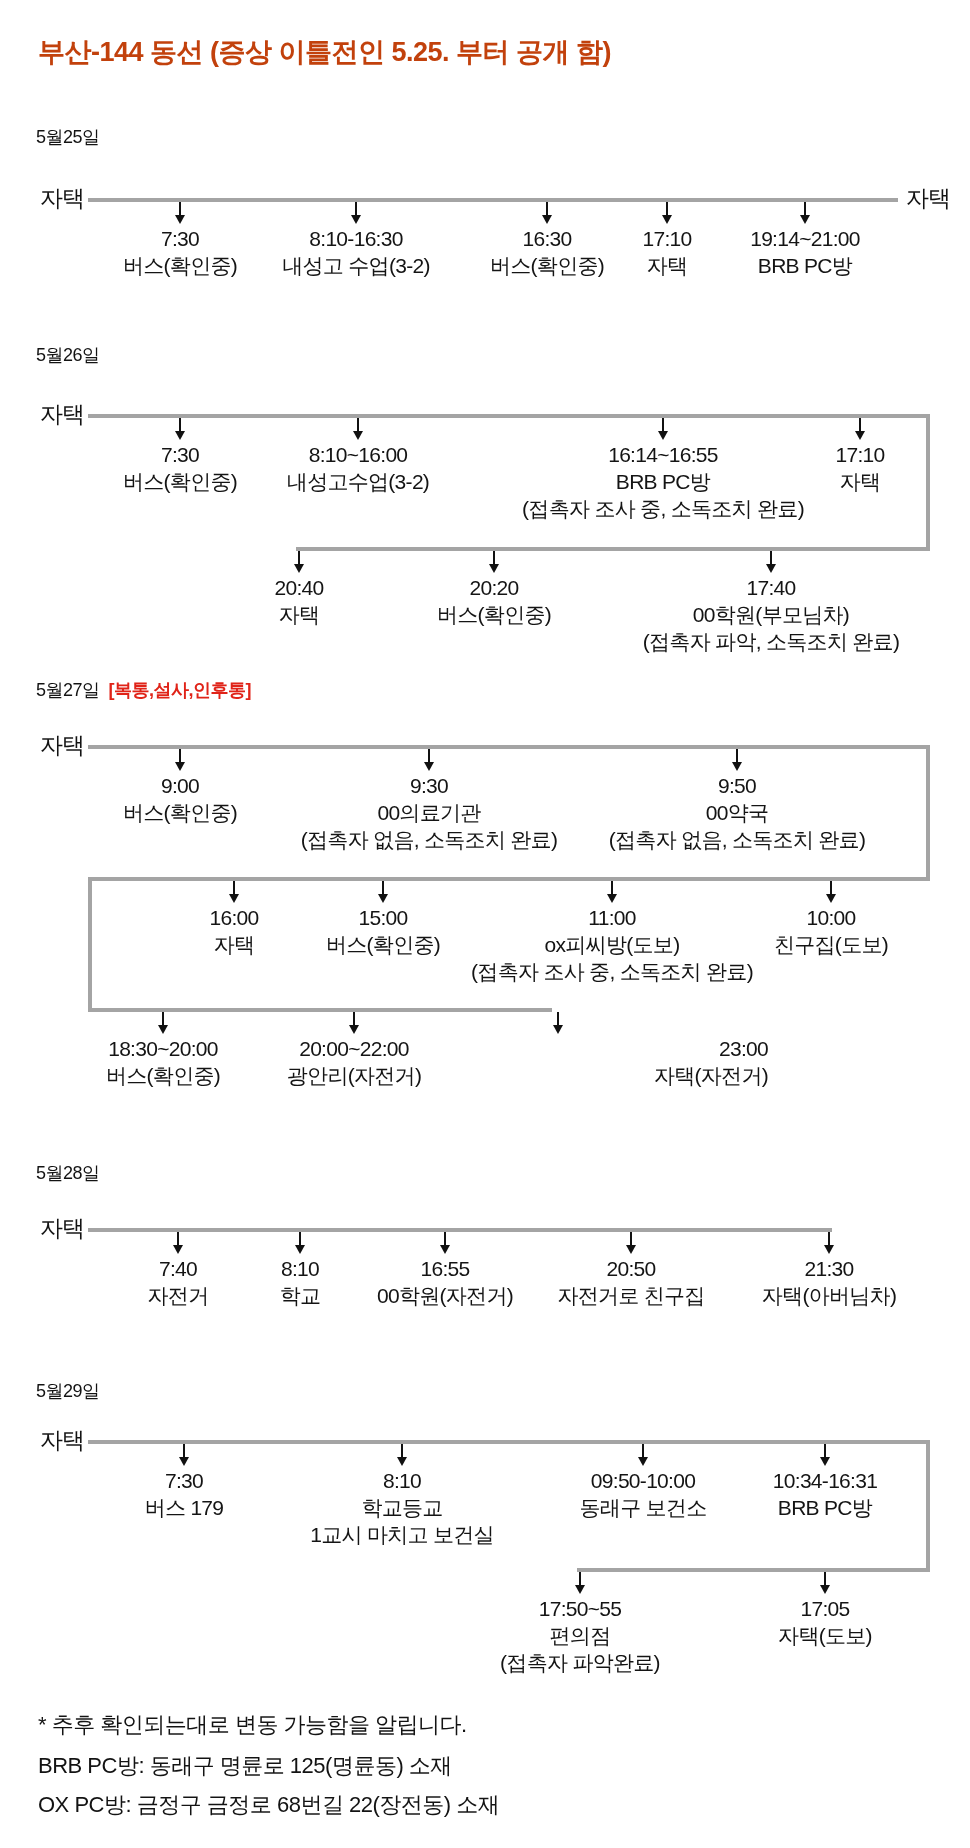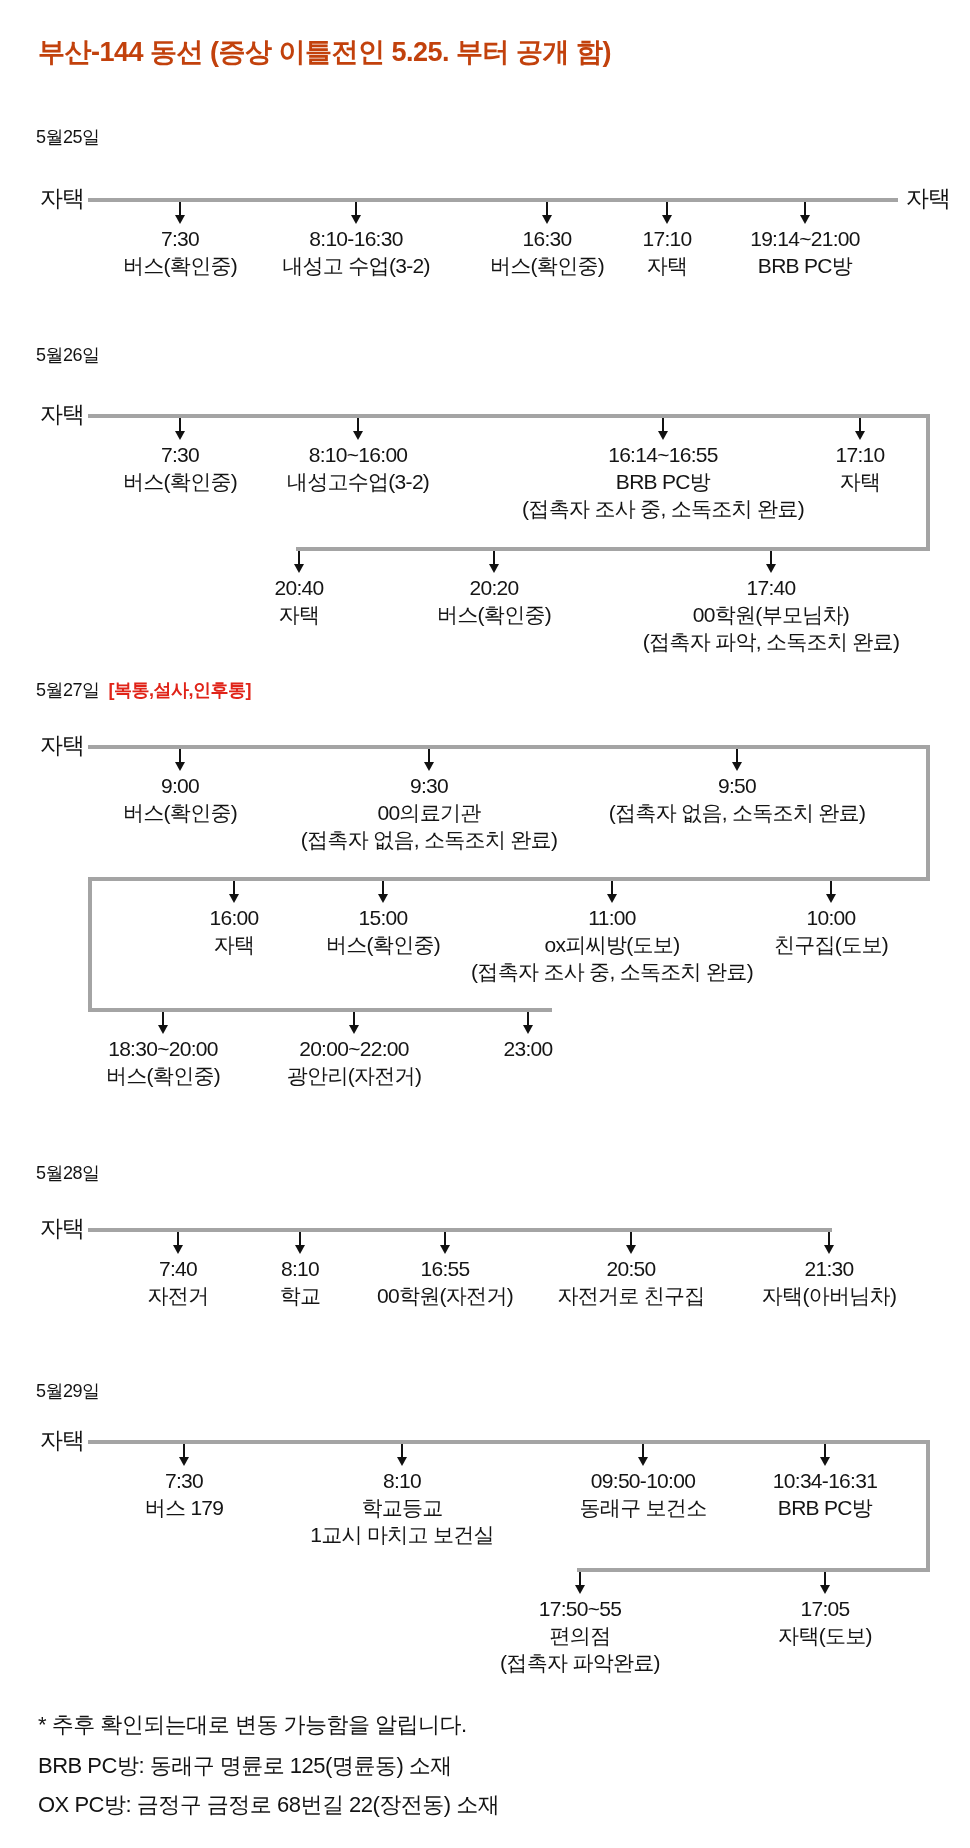--- a/index.html
+++ b/index.html
@@ -131,20 +131,21 @@
       </div>
       <div class="stop" style="left: 219px; top: 748px; text-align: center;">
         <div class="arrow"></div>
         <div class="stop-text">9:30</div>
         <div class="stop-text">00의료기관</div>
         <div class="stop-text">(접촉자 없음, 소독조치 완료)</div>
       </div>
       <div class="stop" style="left: 527px; top: 748px; text-align: center;">
         <div class="arrow"></div>
         <div class="stop-text">9:50</div>
+        <div class="stop-text">00약국</div>
         <div class="stop-text">(접촉자 없음, 소독조치 완료)</div>
       </div>
       <div class="tl-line" style="left: 88px; top: 877px; width: 842px;"></div>
       <div class="stop" style="left: 24px; top: 880px;">
         <div class="arrow"></div>
         <div class="stop-text">16:00</div>
         <div class="stop-text">자택</div>
       </div>
       <div class="stop" style="left: 173px; top: 880px;">
         <div class="arrow"></div>
@@ -166,23 +167,24 @@
       <div class="stop" style="left: -47px; top: 1011px;">
         <div class="arrow"></div>
         <div class="stop-text">18:30~20:00</div>
         <div class="stop-text">버스(확인중)</div>
       </div>
       <div class="stop" style="left: 144px; top: 1011px;">
         <div class="arrow"></div>
         <div class="stop-text">20:00~22:00</div>
         <div class="stop-text">광안리(자전거)</div>
       </div>
-      <div class="stop" style="left: 318px; top: 1011px;">
+      <div class="stop" style="left: 348px; top: 1011px; text-align: right;">
         <div class="arrow"></div>
         <div class="stop-text">23:00</div>
+        <div class="stop-text">자택(자전거)</div>
       </div>
       <div class="day-label" style="top: 1161px;"><span>5월28일</span></div>
       <div class="tl-line" style="left: 88px; top: 1228px; width: 744px;"></div>
       <div class="end-label start" style="left: 30px; top: 1213px;">자택</div>
       <div class="stop" style="left: -32px; top: 1231px;">
         <div class="arrow"></div>
         <div class="stop-text">7:40</div>
         <div class="stop-text">자전거</div>
       </div>
       <div class="stop" style="left: 90px; top: 1231px;">

